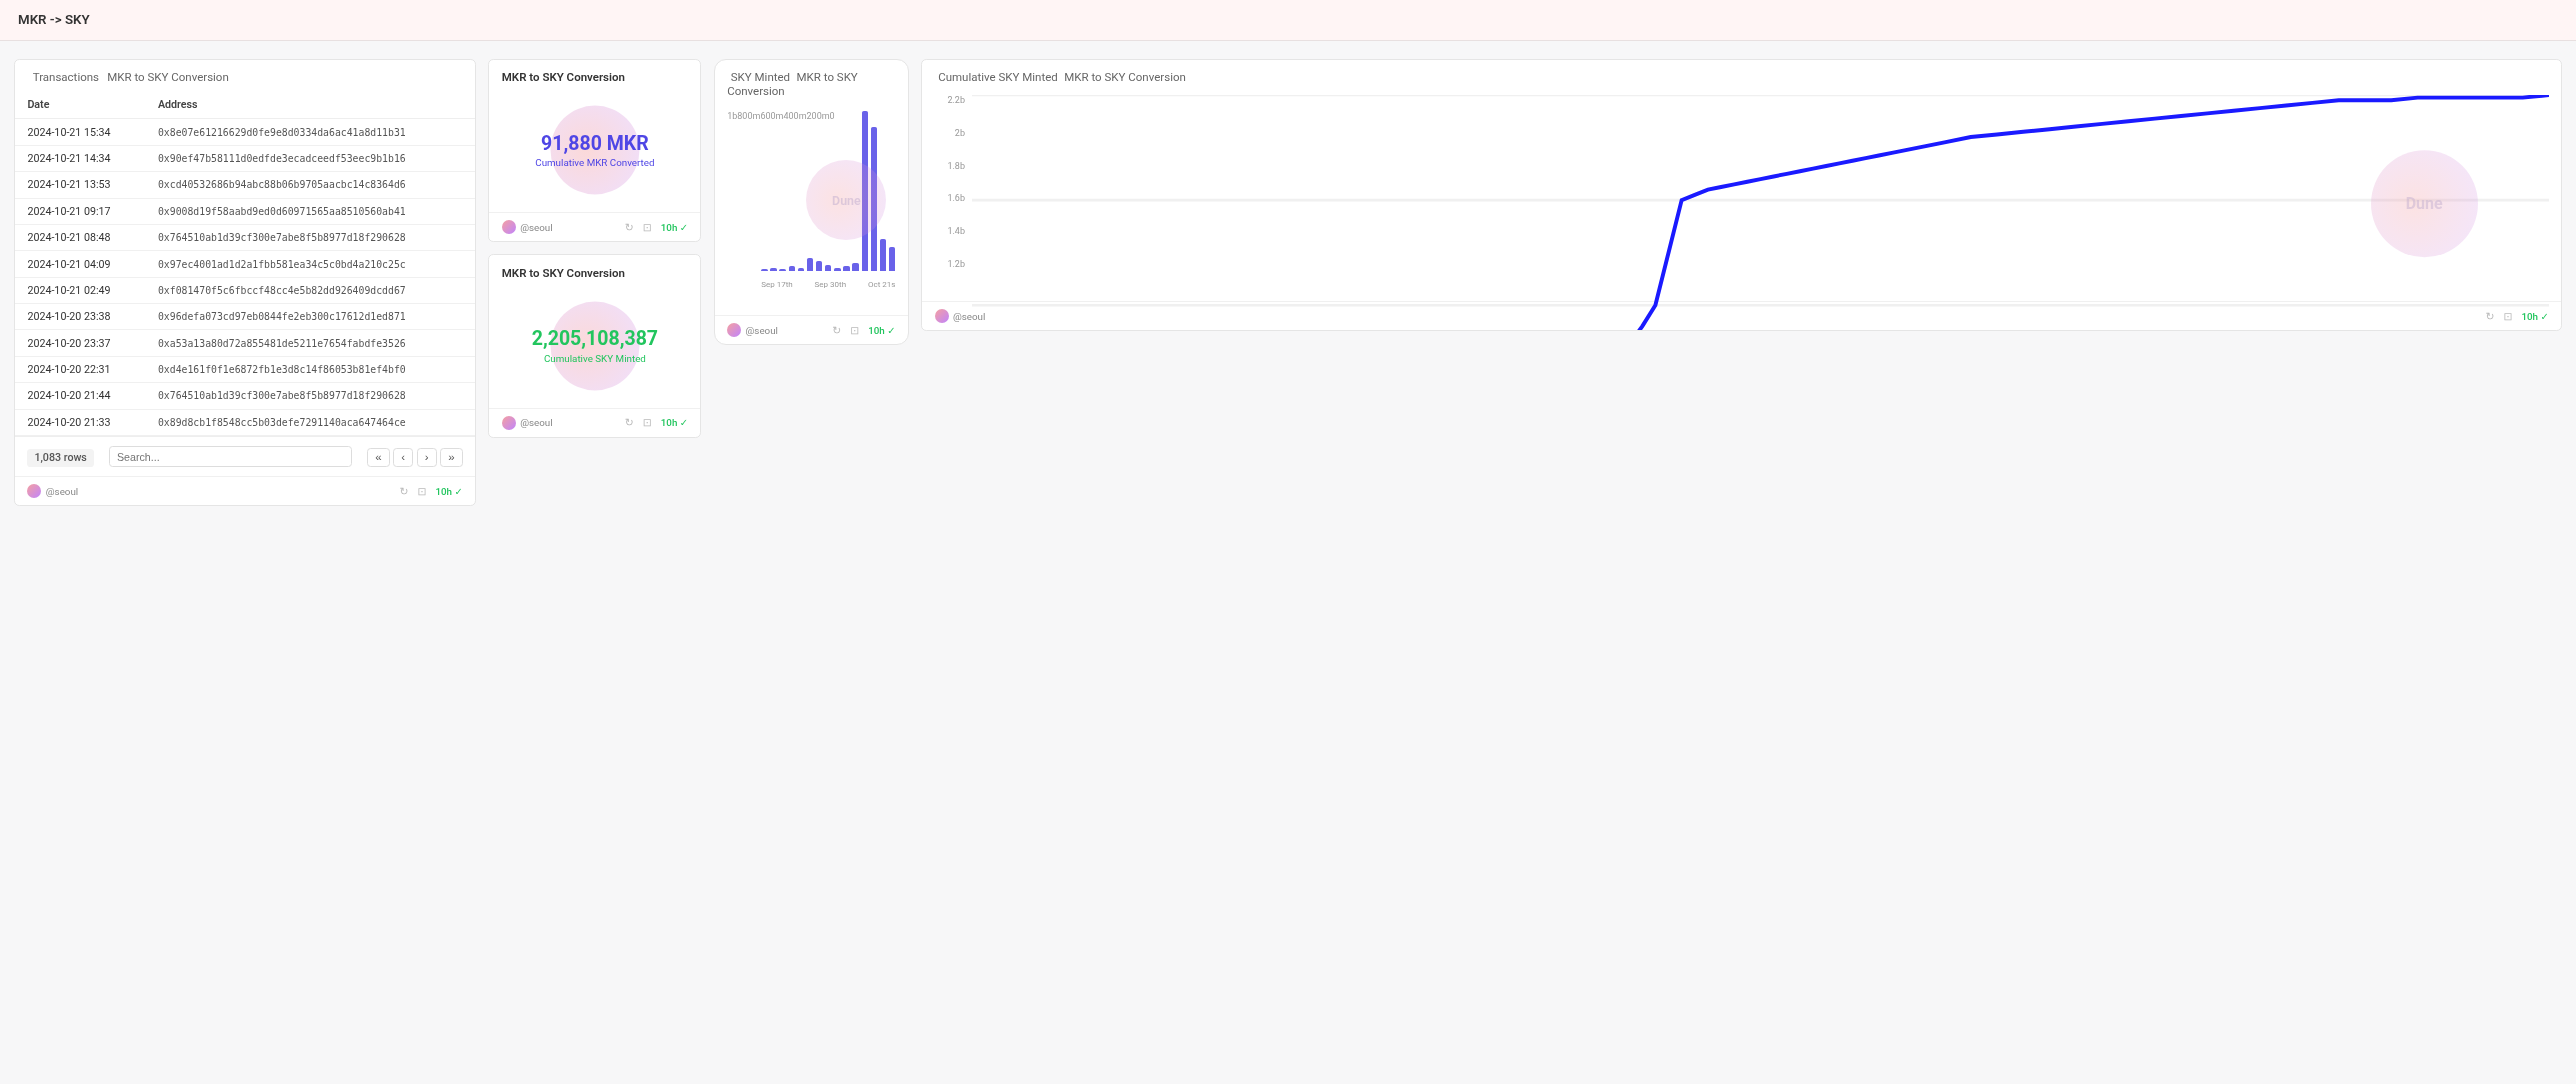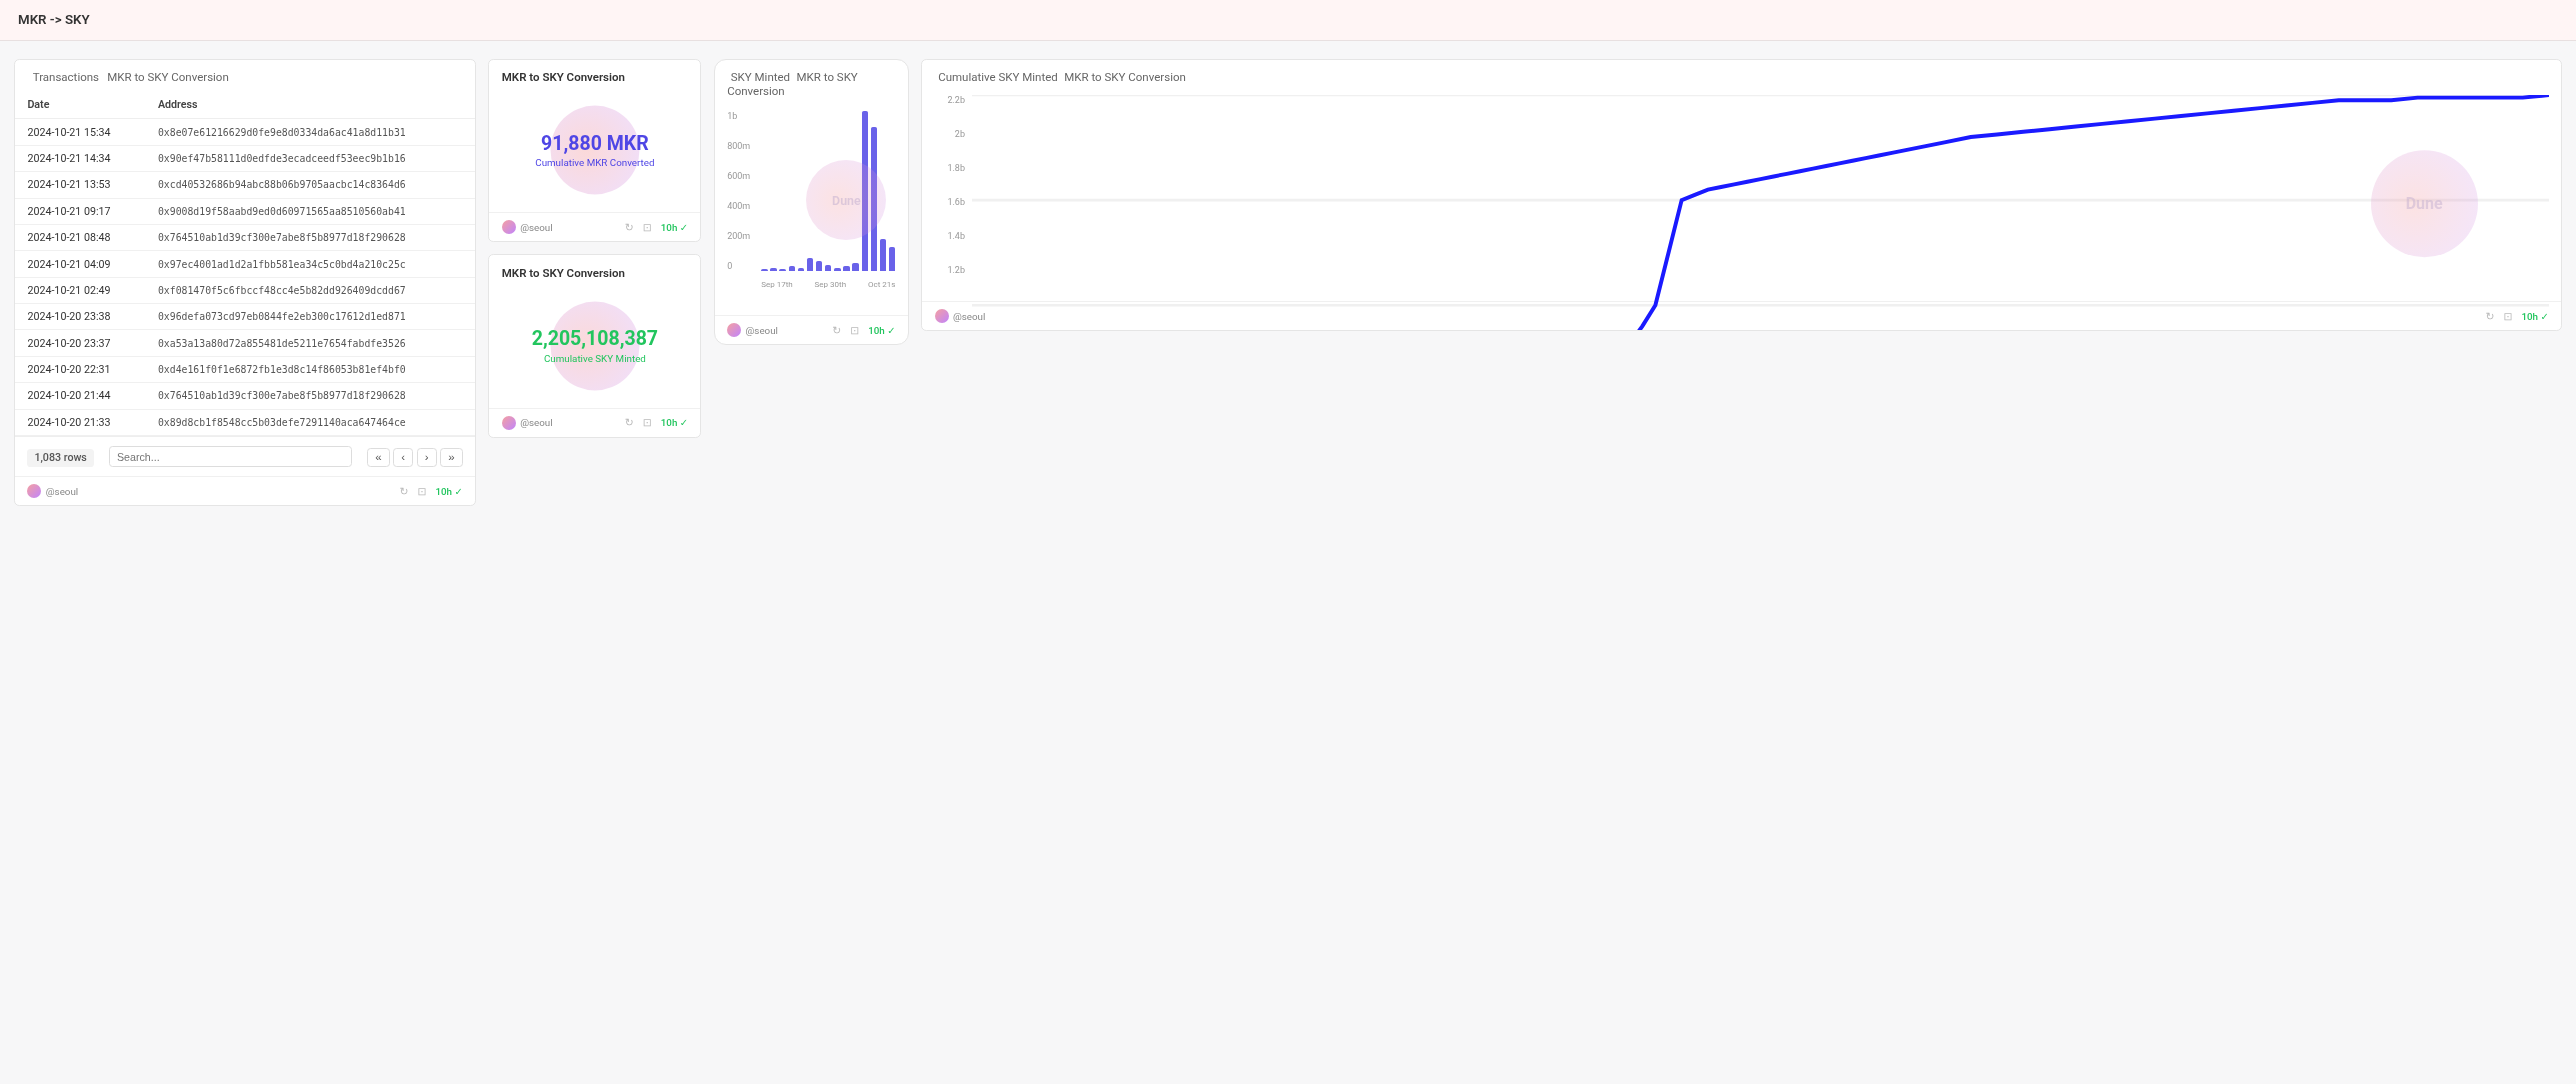--- a/index.html
+++ b/index.html
@@ -239,26 +239,24 @@
       width: 100%;
       height: 178px;
       position: relative;
     }
     .y-axis-labels {
       position: absolute;
       left: 0;
       top: 0;
       bottom: 18px;
       display: flex;
-      flex-direction: column;
       justify-content: space-between;
       font-size: 9px;
       color: #999;
       width: 31px;
-      gap: 18px;
     }
     .chart-inner {
       position: absolute;
       left: 34px;
       right: 0;
       top: 0;
       bottom: 18px;
       display: flex;
       align-items: flex-end;
       gap: 2.7px;
@@ -323,21 +321,21 @@
     }
     .line-chart-area {
       width: 100%;
       height: 195px;
       position: relative;
     }
     .line-y-labels {
       position: absolute;
       left: 0;
       top: 0;
-      bottom: 15px;
+      bottom: 21px;
       display: flex;
       flex-direction: column;
       justify-content: space-between;
       font-size: 9px;
       color: #999;
       width: 34px;
       text-align: right;
       padding-right: 3.6px;
     }
     .line-chart-svg {

